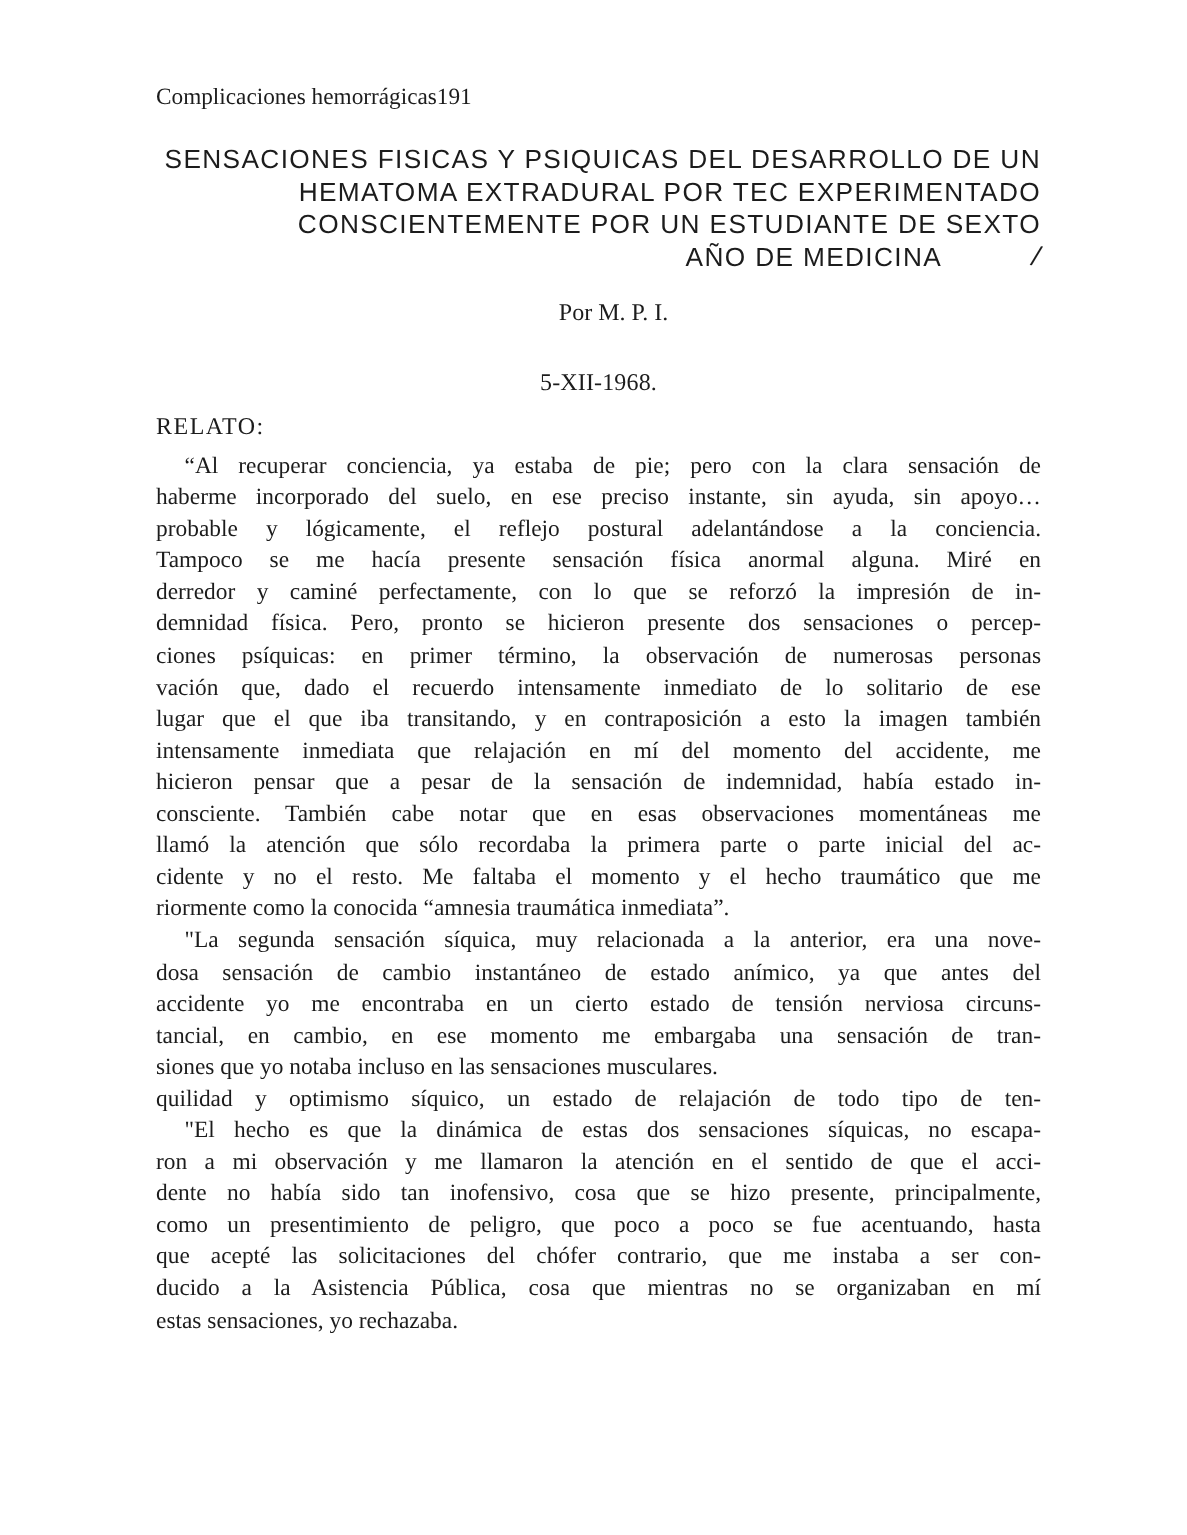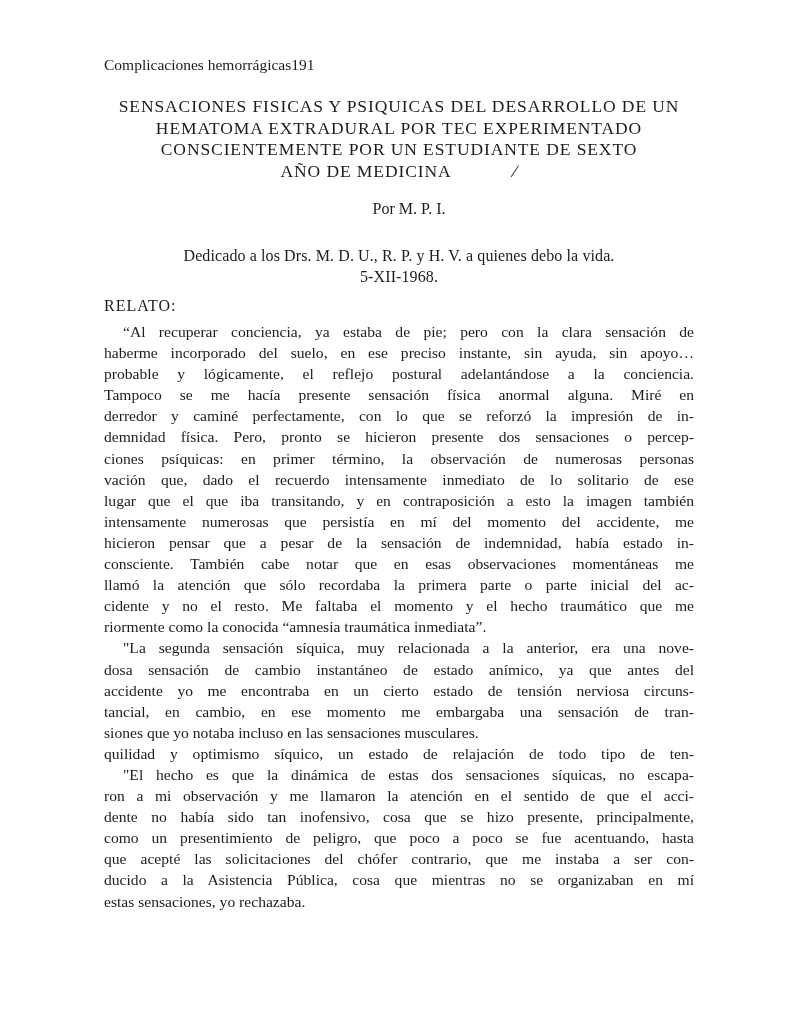--- a/index.html
+++ b/index.html
@@ -27,22 +27,22 @@
     align-items: baseline;
     font-family: "Liberation Serif", serif;
     font-size: 15.5px;
     height: 22px;
   }
   .running-header .page-number {
     margin-right: -2px;
   }
   .title {
     margin-top: 18px;
-    text-align: center;
-    font-family: Liberation Serif, serif;
+    text-align: right;
+    font-family: Liberation Sans, sans-serif;
     font-size: 17.5px;
     letter-spacing: 0.9px;
     line-height: 21.5px;
   }
   .title .line {
     display: block;
     white-space: nowrap;
   }
   .title .line.indent-last {
     position: relative;
@@ -109,38 +109,37 @@
   <div class="title">
     <span class="line">SENSACIONES FISICAS Y PSIQUICAS DEL DESARROLLO DE UN</span>
     <span class="line">HEMATOMA EXTRADURAL POR TEC EXPERIMENTADO</span>
     <span class="line">CONSCIENTEMENTE POR UN ESTUDIANTE DE SEXTO</span>
     <span class="line indent-last"><span>AÑO DE MEDICINA</span><span class="mark">/</span></span>
   </div>
 
   <div class="byline">Por M. P. I.</div>
 
   <div class="dedication">
-    <div>Dedicado a los Drs. M. D. U., R. P. y H. V. a quienes debo la vida.</div>
     <div>5-XII-1968.</div>
   </div>
 
   <div class="section-heading">RELATO:</div>
 
   <div class="body-text">
     <div>
       <span class="ln first">“Al recuperar conciencia, ya estaba de pie; pero con la clara sensación de</span>
       <span class="ln">haberme incorporado del suelo, en ese preciso instante, sin ayuda, sin apoyo…</span>
       <span class="ln">probable y lógicamente, el reflejo postural adelantándose a la conciencia.</span>
       <span class="ln">Tampoco se me hacía presente sensación física anormal alguna. Miré en</span>
       <span class="ln">derredor y caminé perfectamente, con lo que se reforzó la impresión de in-</span>
       <span class="ln">demnidad física. Pero, pronto se hicieron presente dos sensaciones o percep-</span>
       <span class="ln">ciones psíquicas: en primer término, la observación de numerosas personas</span>
       <span class="ln">vación que, dado el recuerdo intensamente inmediato de lo solitario de ese</span>
       <span class="ln">lugar que el que iba transitando, y en contraposición a esto la imagen también</span>
-      <span class="ln">intensamente numerosas que persistía en mí del momento del accidente, me</span>
+      <span class="ln">intensamente inmediata que relajación en mí del momento del accidente, me</span>
       <span class="ln">hicieron pensar que a pesar de la sensación de indemnidad, había estado in-</span>
       <span class="ln">consciente. También cabe notar que en esas observaciones momentáneas me</span>
       <span class="ln">llamó la atención que sólo recordaba la primera parte o parte inicial del ac-</span>
       <span class="ln">cidente y no el resto. Me faltaba el momento y el hecho traumático que me</span>
       <span class="ln last">riormente como la conocida “amnesia traumática inmediata”.</span>
     </div>
     <div>
       <span class="ln first">"La segunda sensación síquica, muy relacionada a la anterior, era una nove-</span>
       <span class="ln">dosa sensación de cambio instantáneo de estado anímico, ya que antes del</span>
       <span class="ln">accidente yo me encontraba en un cierto estado de tensión nerviosa circuns-</span>

